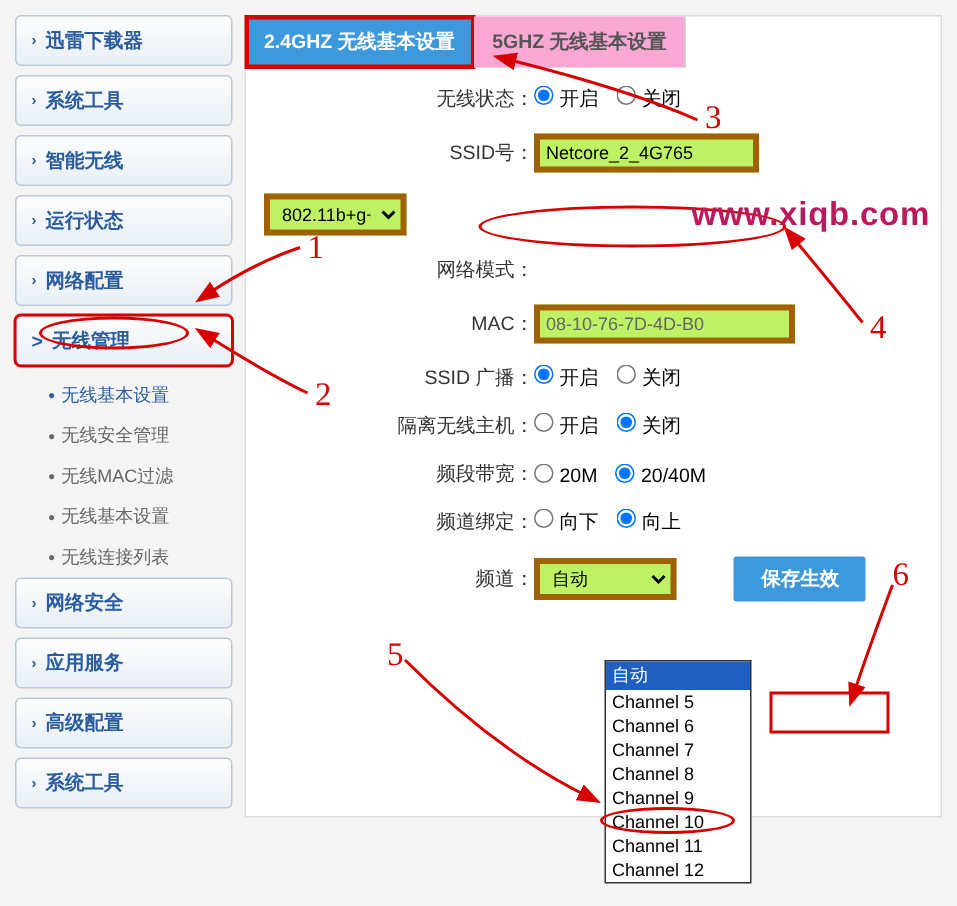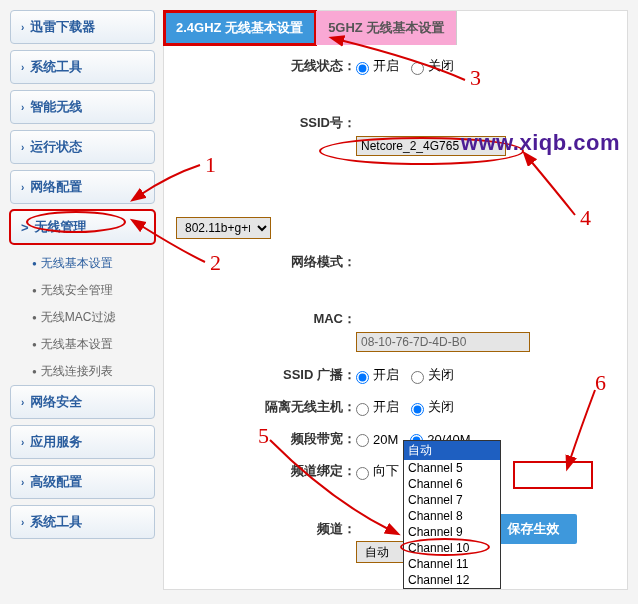--- a/index.html
+++ b/index.html
@@ -89,30 +89,28 @@
     display: flex;
     align-items: center;
     margin-bottom: 14px;
   }
   .form-label {
     width: 180px;
     text-align: right;
     padding-right: 0;
     color: #333;
     font-size: 13px;
-    font-weight: bold;
   }
   .form-ctrl { flex: 1; display: flex; align-items: center; gap: 12px; font-size: 13px; }
-  .radio-opt { display: inline-flex; align-items: flex-end; gap: 4px; cursor: pointer; }
+  .radio-opt { display: inline-flex; align-items: flex-start; gap: 4px; cursor: pointer; }
   input[type=text], select {
-    border: 1px solid #a16207;
+    border: 4px solid #a16207;
     padding: 2px 4px;
     font-size: 12px;
-    background: #e5e5e5;
-    margin-top: 47px;
+    background: #bef264;
   }
   .ssid-box { width: 150px; }
   .std-sel { width: 95px; }
   .mode-sel { width: 110px; }
   .mac-box { width: 174px; background: #f3f3f3; color: #666; }
   .ch-sel { width: 95px; }
 
   .save-btn {
     background: #3e98dc;
     color: #fff;
@@ -167,21 +165,21 @@
   }
   .dropdown-open .opt.sel {
     background: #1e5fc1;
     color: #fff;
   }
 
   .watermark {
     position: absolute;
     right: 18px;
     top: 130px;
-    color: #4c1d95;
+    color: #be185d;
     font-size: 22px;
     font-weight: bold;
     font-family: "Arial Black", sans-serif;
     pointer-events: none;
     z-index: 25;
     letter-spacing: 0.5px;
   }
 </style>
 </head>
 <body>

